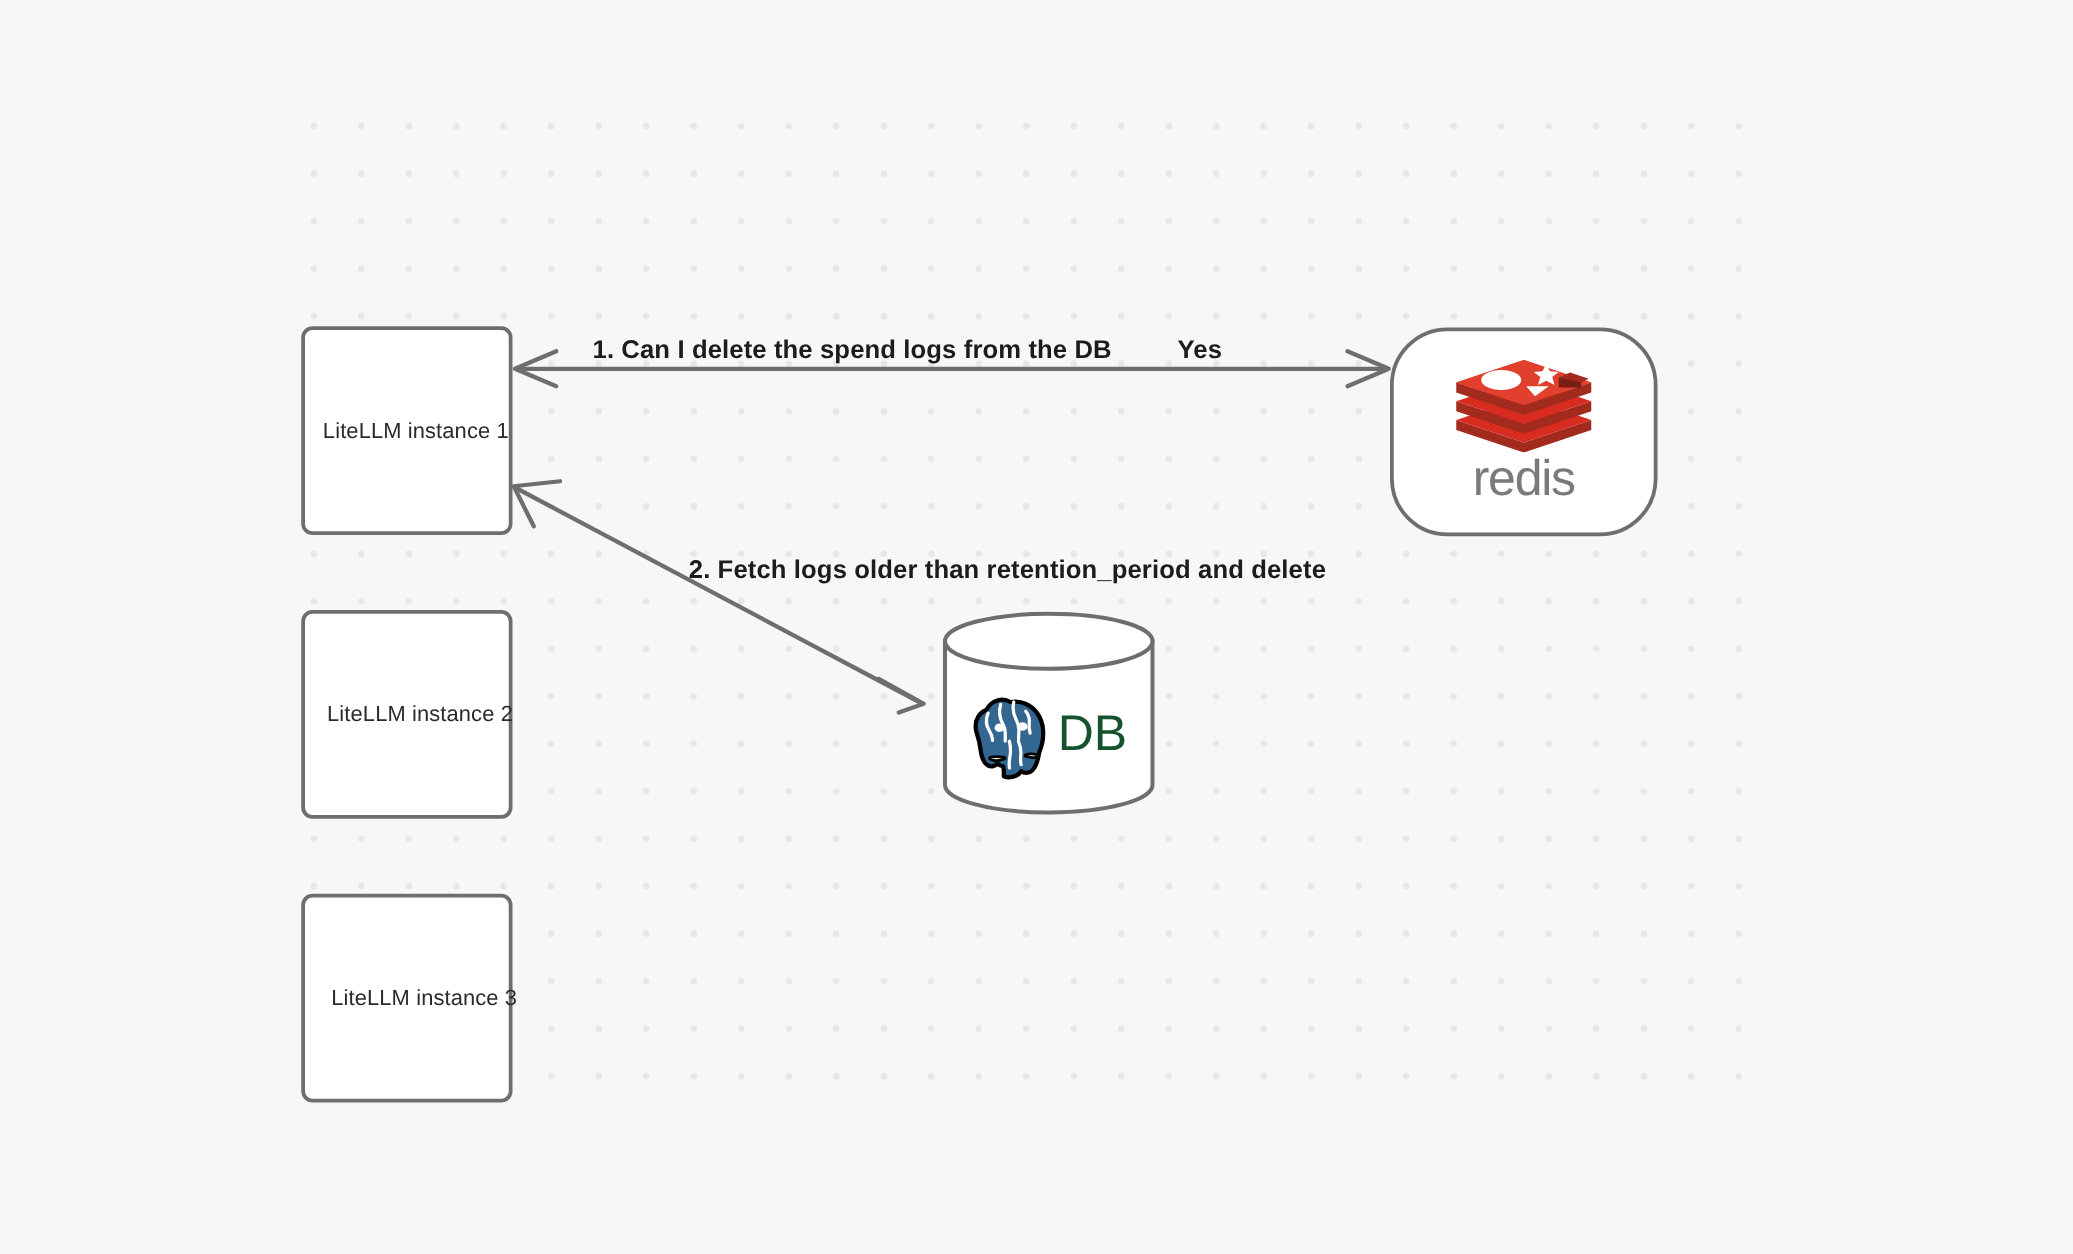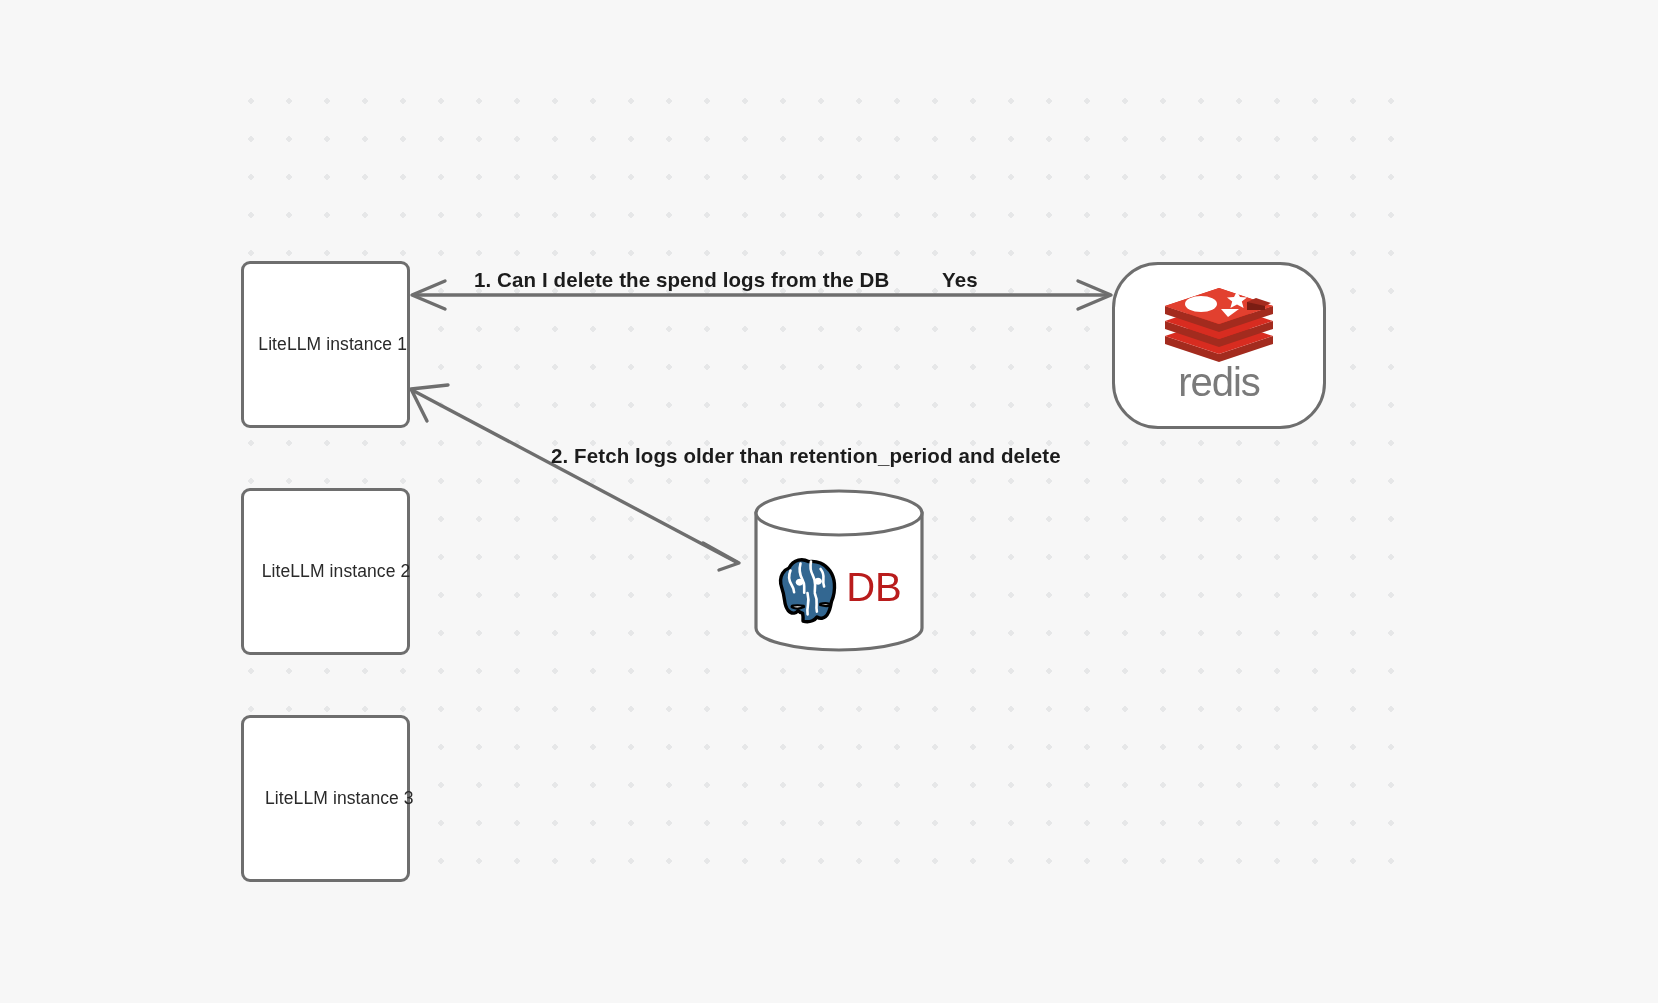--- a/index.html
+++ b/index.html
@@ -111,21 +111,21 @@
     padding-top: 32px;
     box-sizing: border-box;
   }
   .db-content {
     display: flex;
     align-items: center;
     gap: 0px;
   }
   .db-text {
     font-size: 40px;
-    color: #b91c1c;
+    color: #14532d;
     font-family: "Liberation Sans", sans-serif;
     line-height: 1;
     margin-left: -2px;
   }
 
   
   #connectors {
     position: absolute;
     left: 0;
     top: 0;

